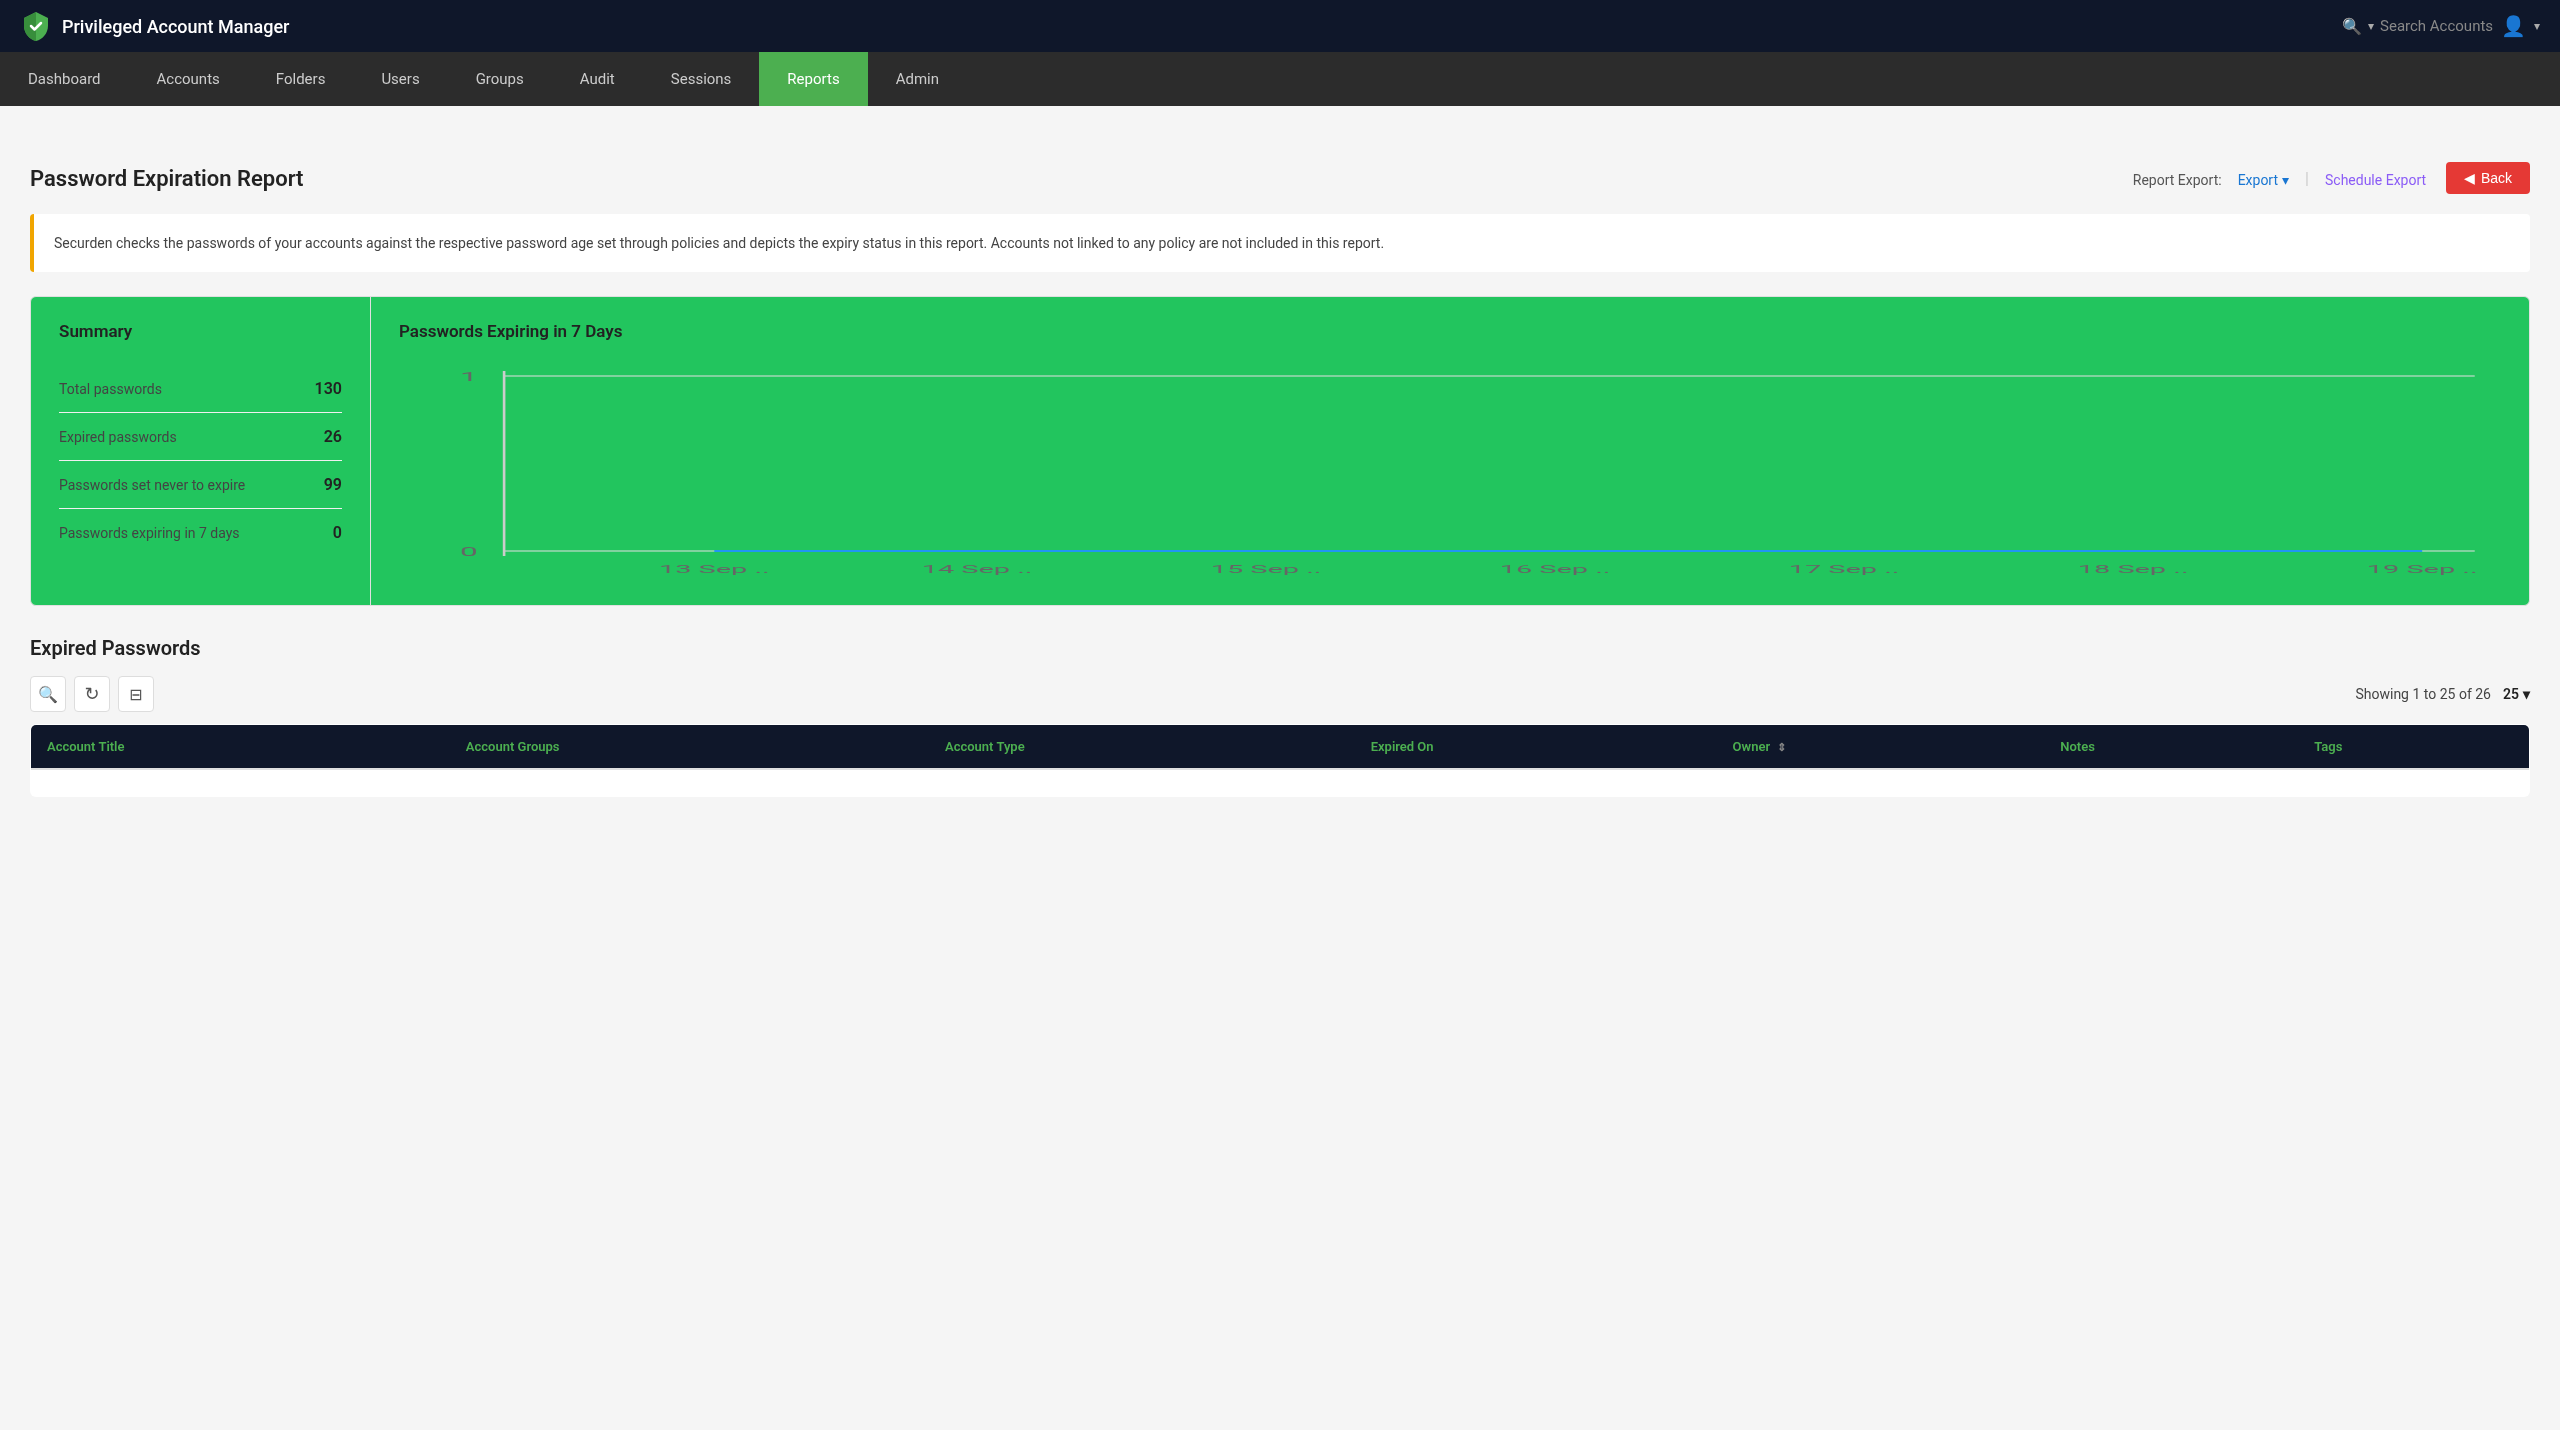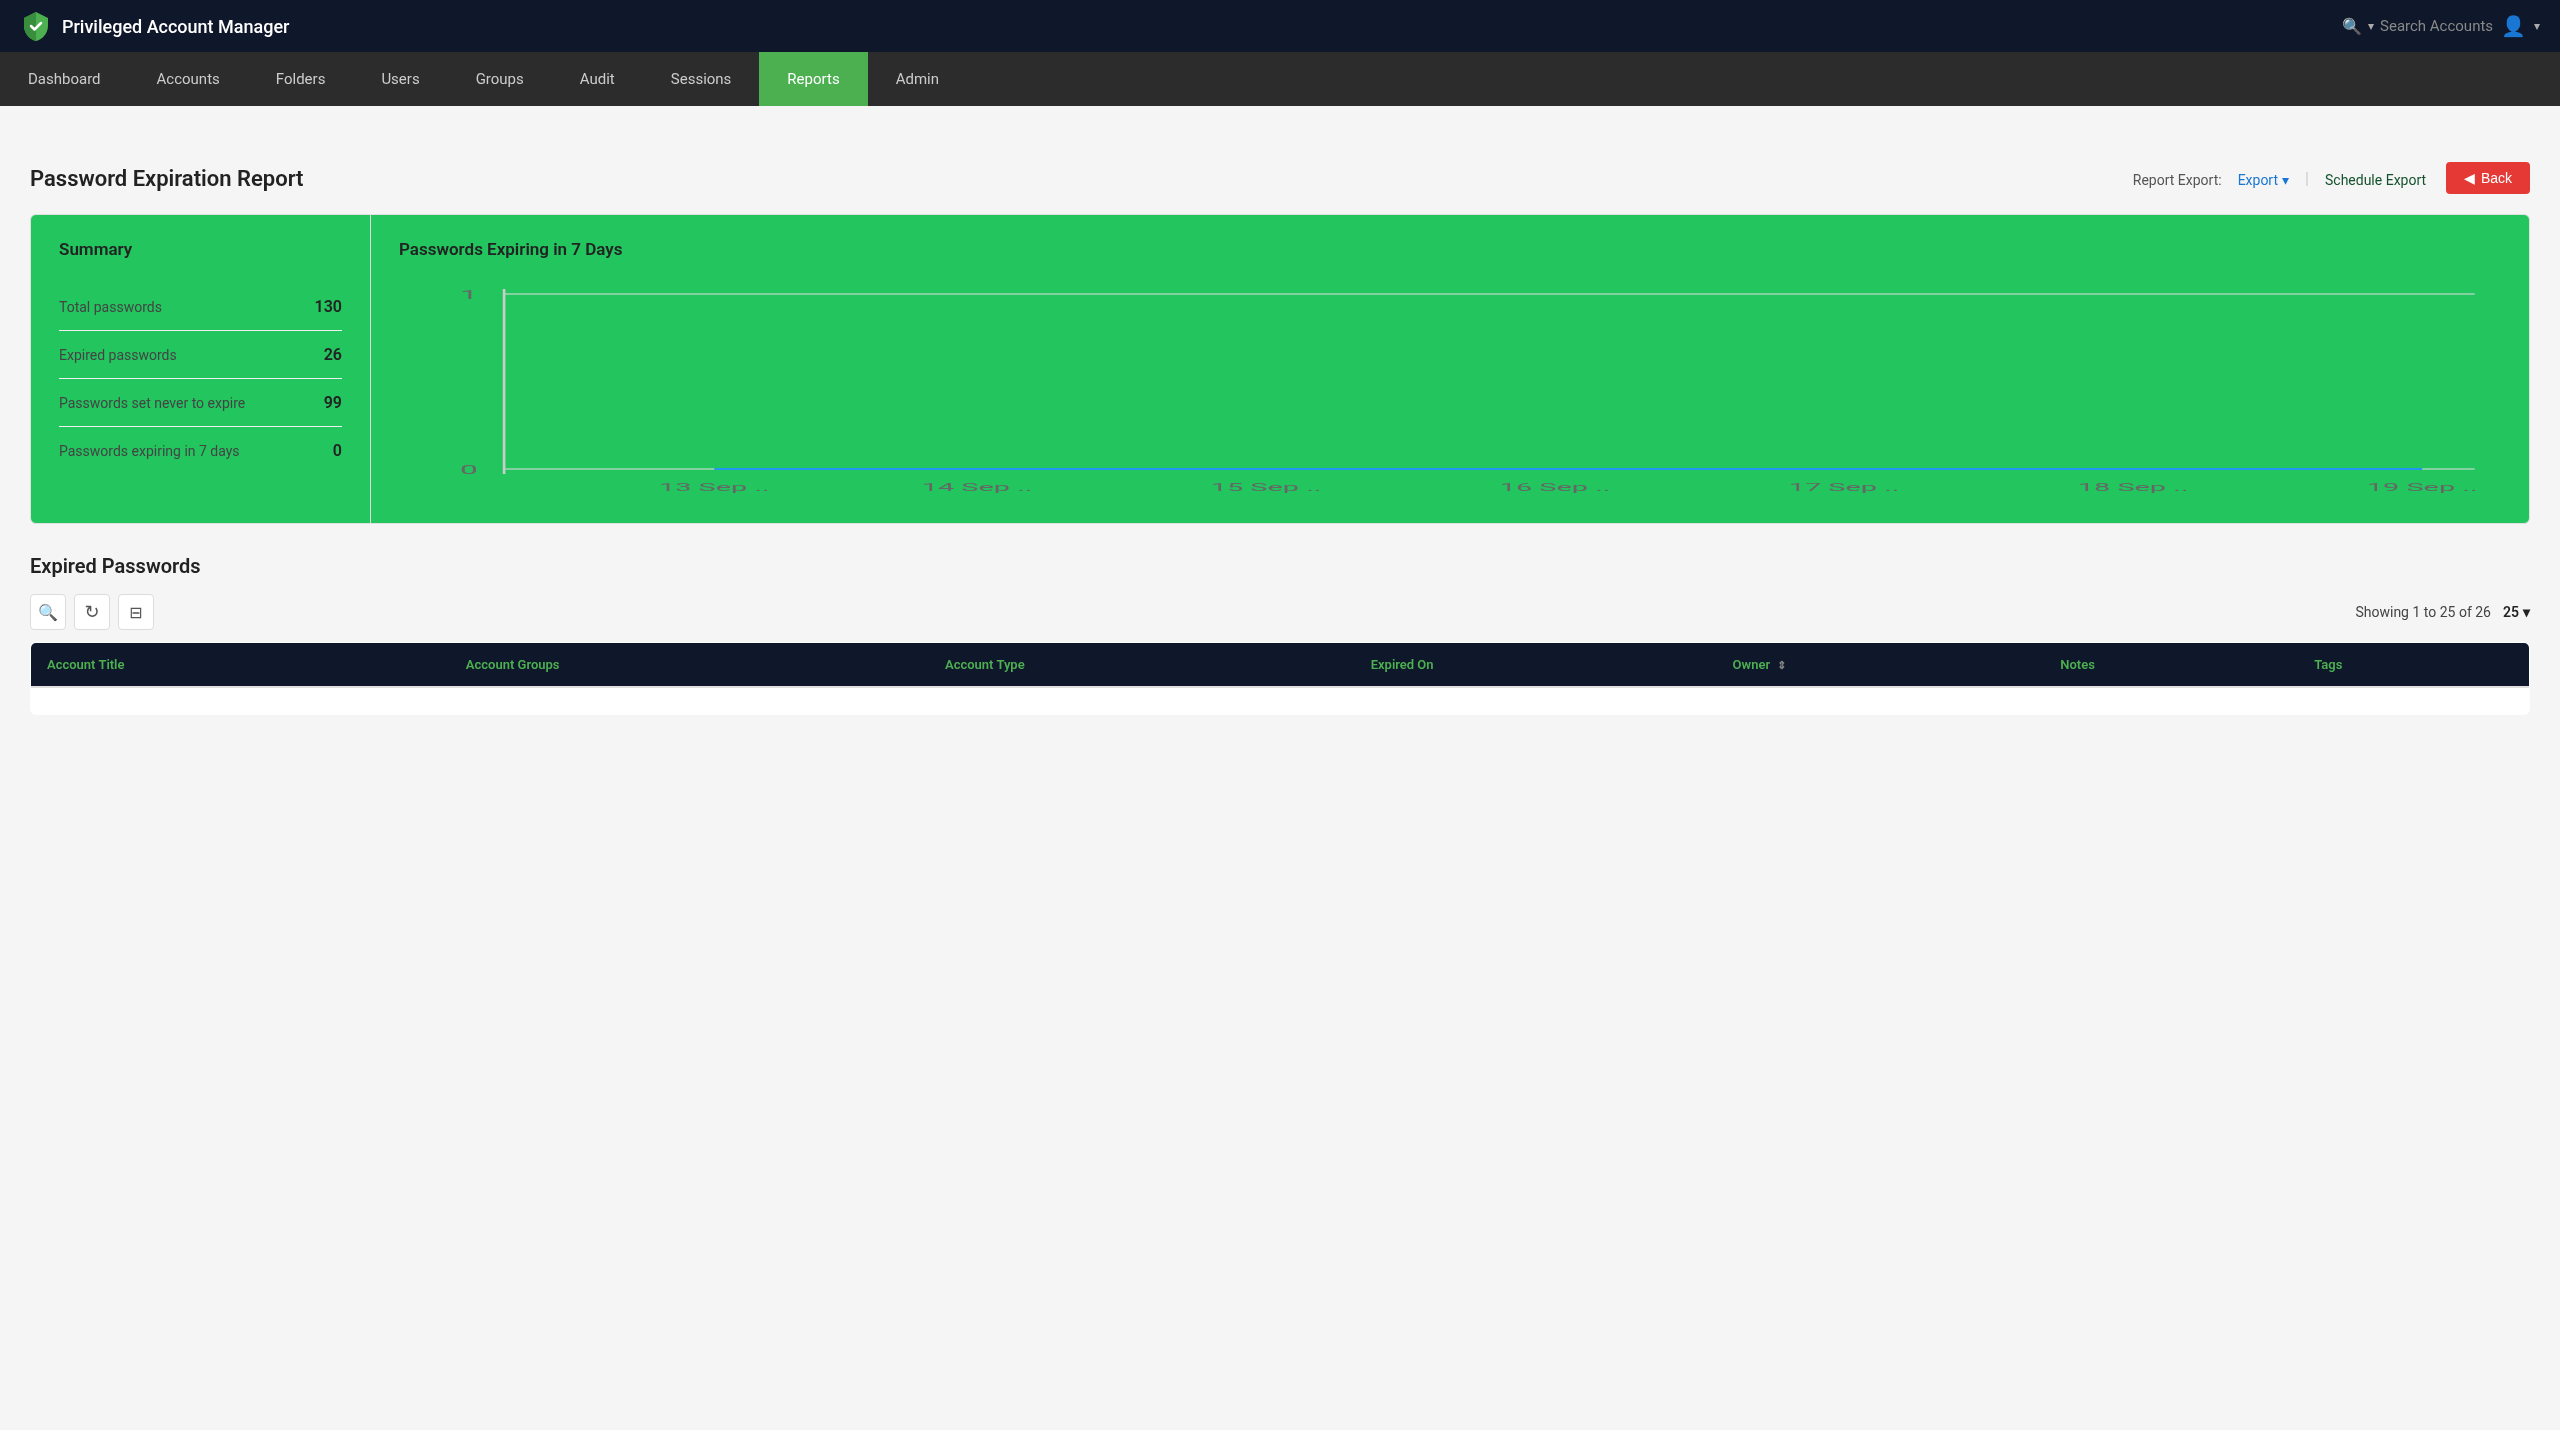--- a/index.html
+++ b/index.html
@@ -100,21 +100,21 @@
       display: flex;
       align-items: center;
       gap: 4px;
       text-decoration: none;
     }
     .divider-v {
       color: #ccc;
       font-size: 16px;
     }
     .schedule-export-btn {
-      color: #14532d;
+      color: #8b5cf6;
       cursor: pointer;
       font-size: 14px;
       text-decoration: none;
     }
     .back-btn {
       background: #e53935;
       color: #fff;
       border: none;
       padding: 8px 18px;
       border-radius: 4px;
@@ -328,20 +328,23 @@
         <span class="divider-v">|</span>
         <a class="schedule-export-btn">Schedule Export</a>
       </div>
       <button class="back-btn">
         <span>◀</span>
         <span>Back</span>
       </button>
     </div>
   </div>
 
+  <div class="info-box">
+    <span>Securden checks the passwords of your accounts against the respective password age set through policies and depicts the expiry status in this report. Accounts not linked to any policy are not included in this report.</span>
+  </div>
 
   <div class="summary-chart-row">
 
     <div class="summary-panel">
       <div class="summary-title">Summary</div>
       <div class="summary-row">
         <span>Total passwords</span>
         <span class="summary-value">130</span>
       </div>
       <div class="summary-row">

